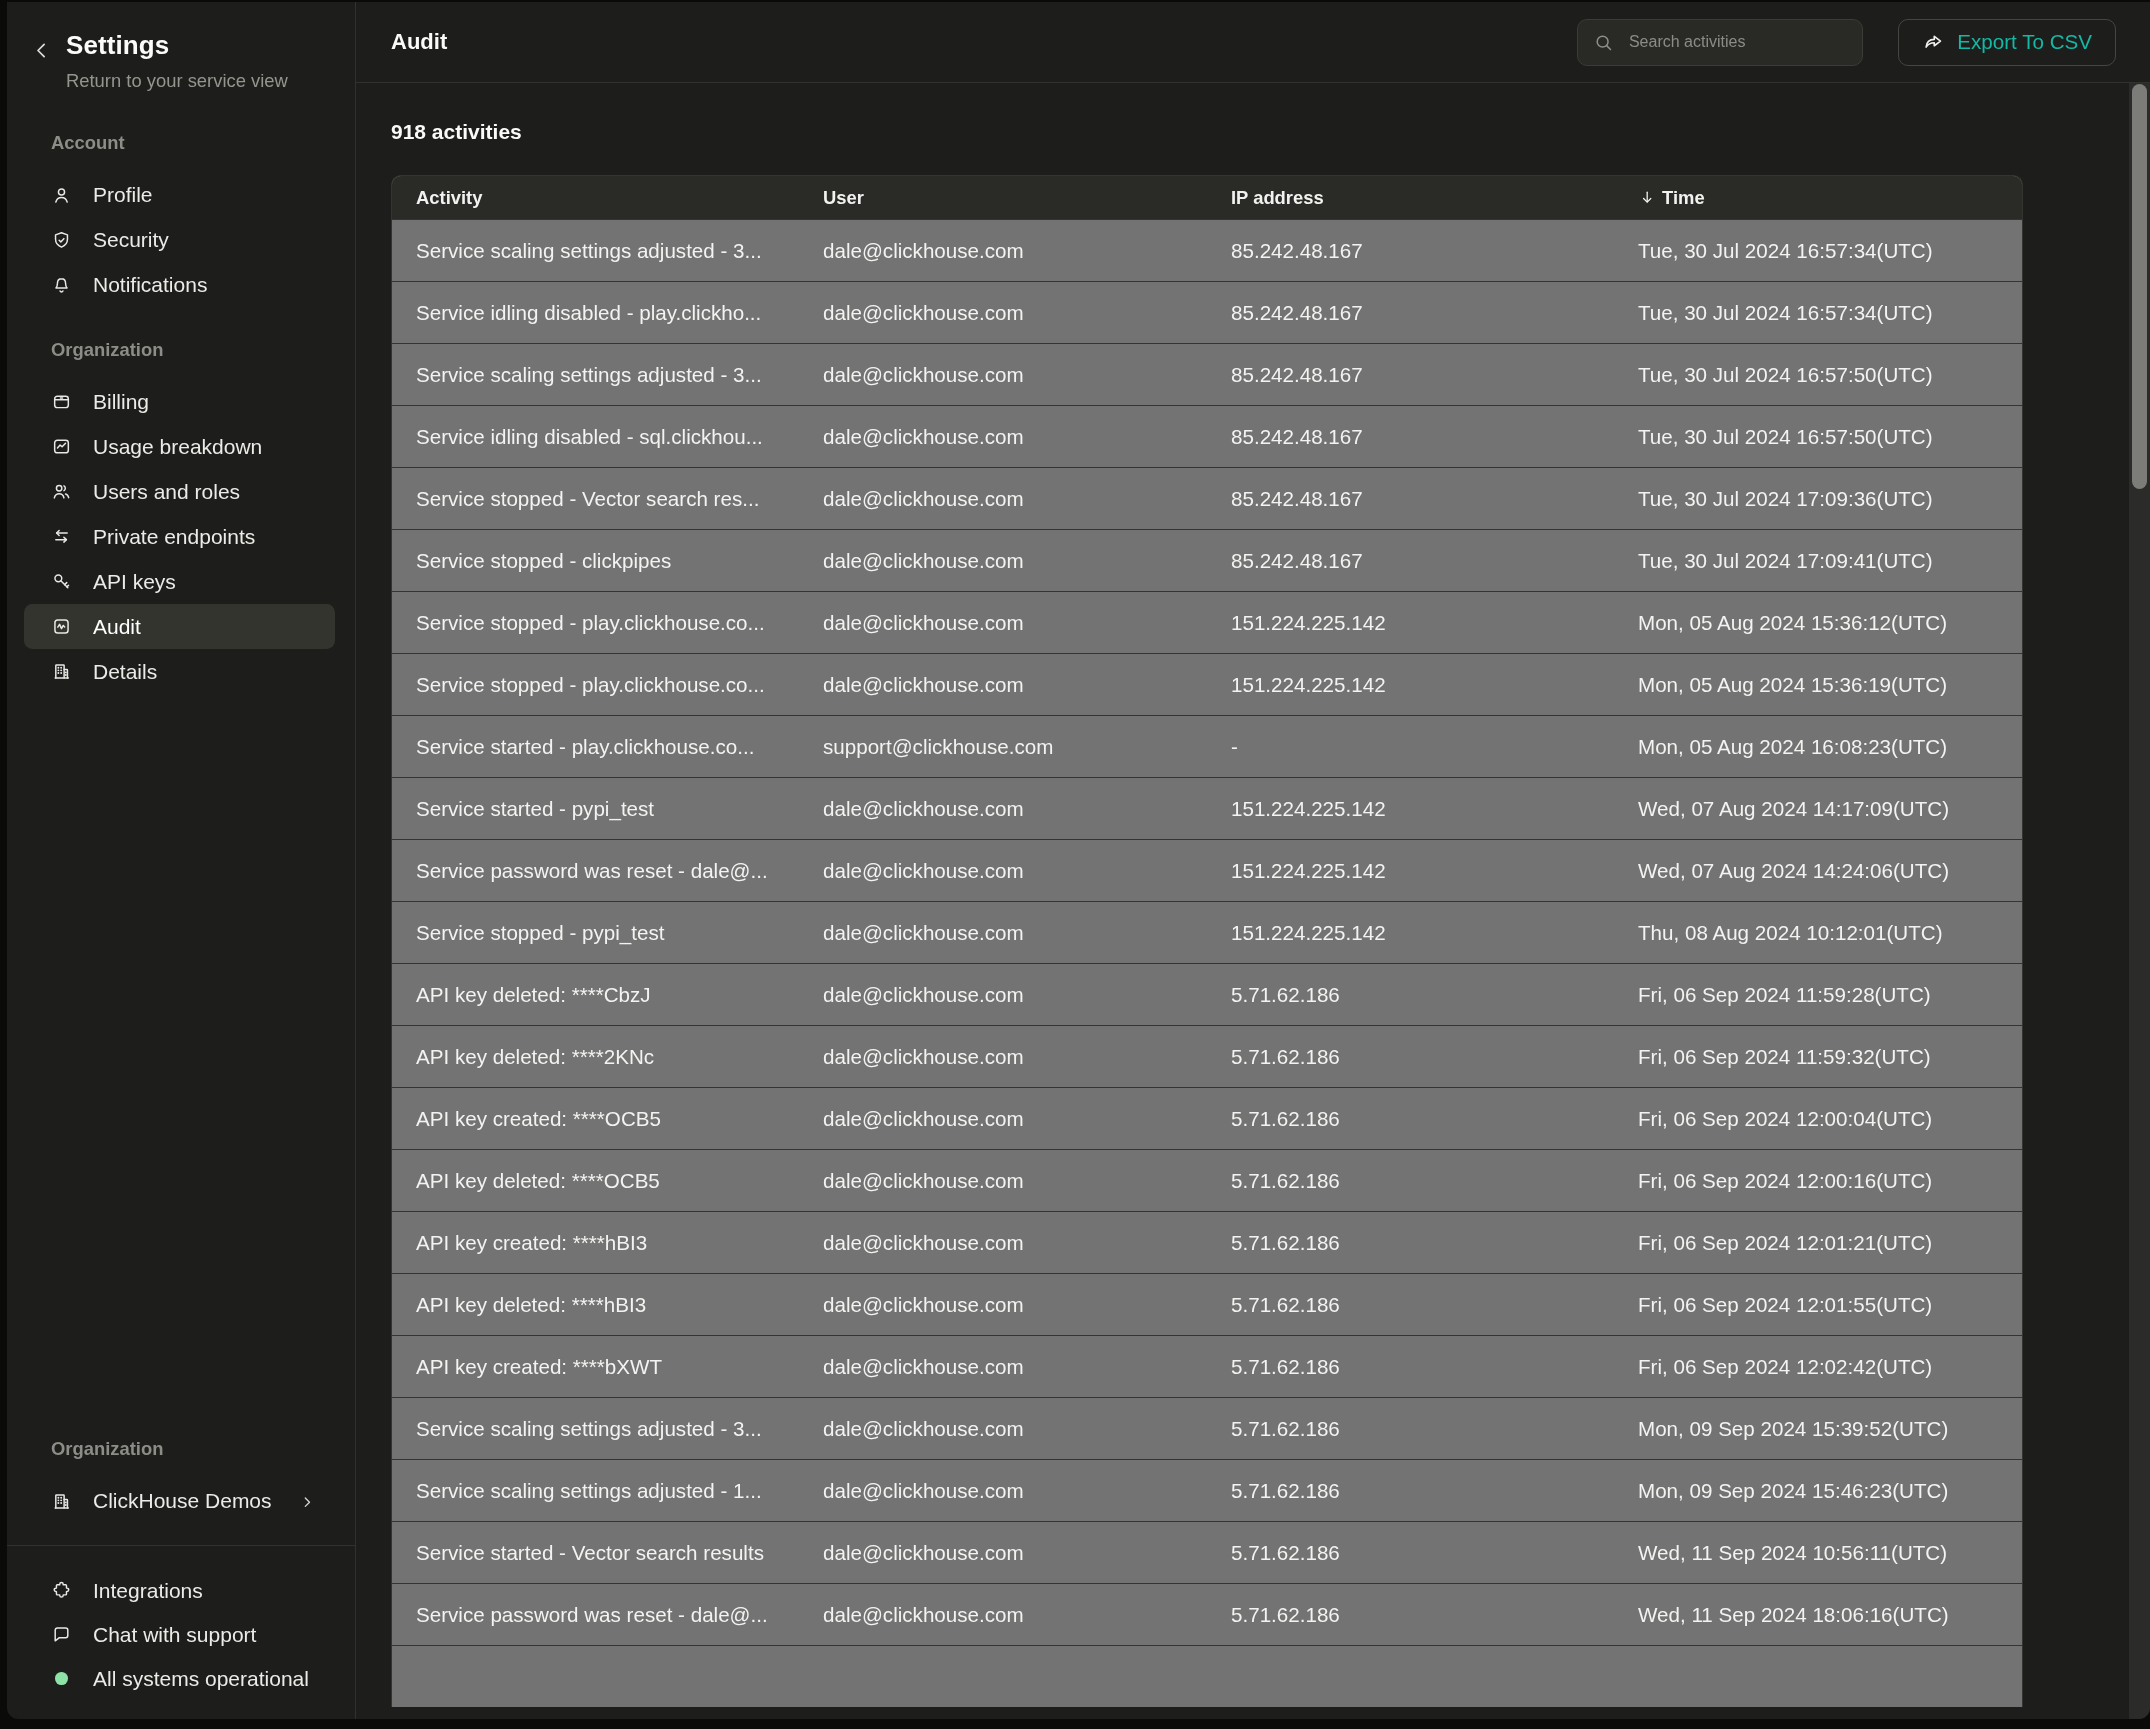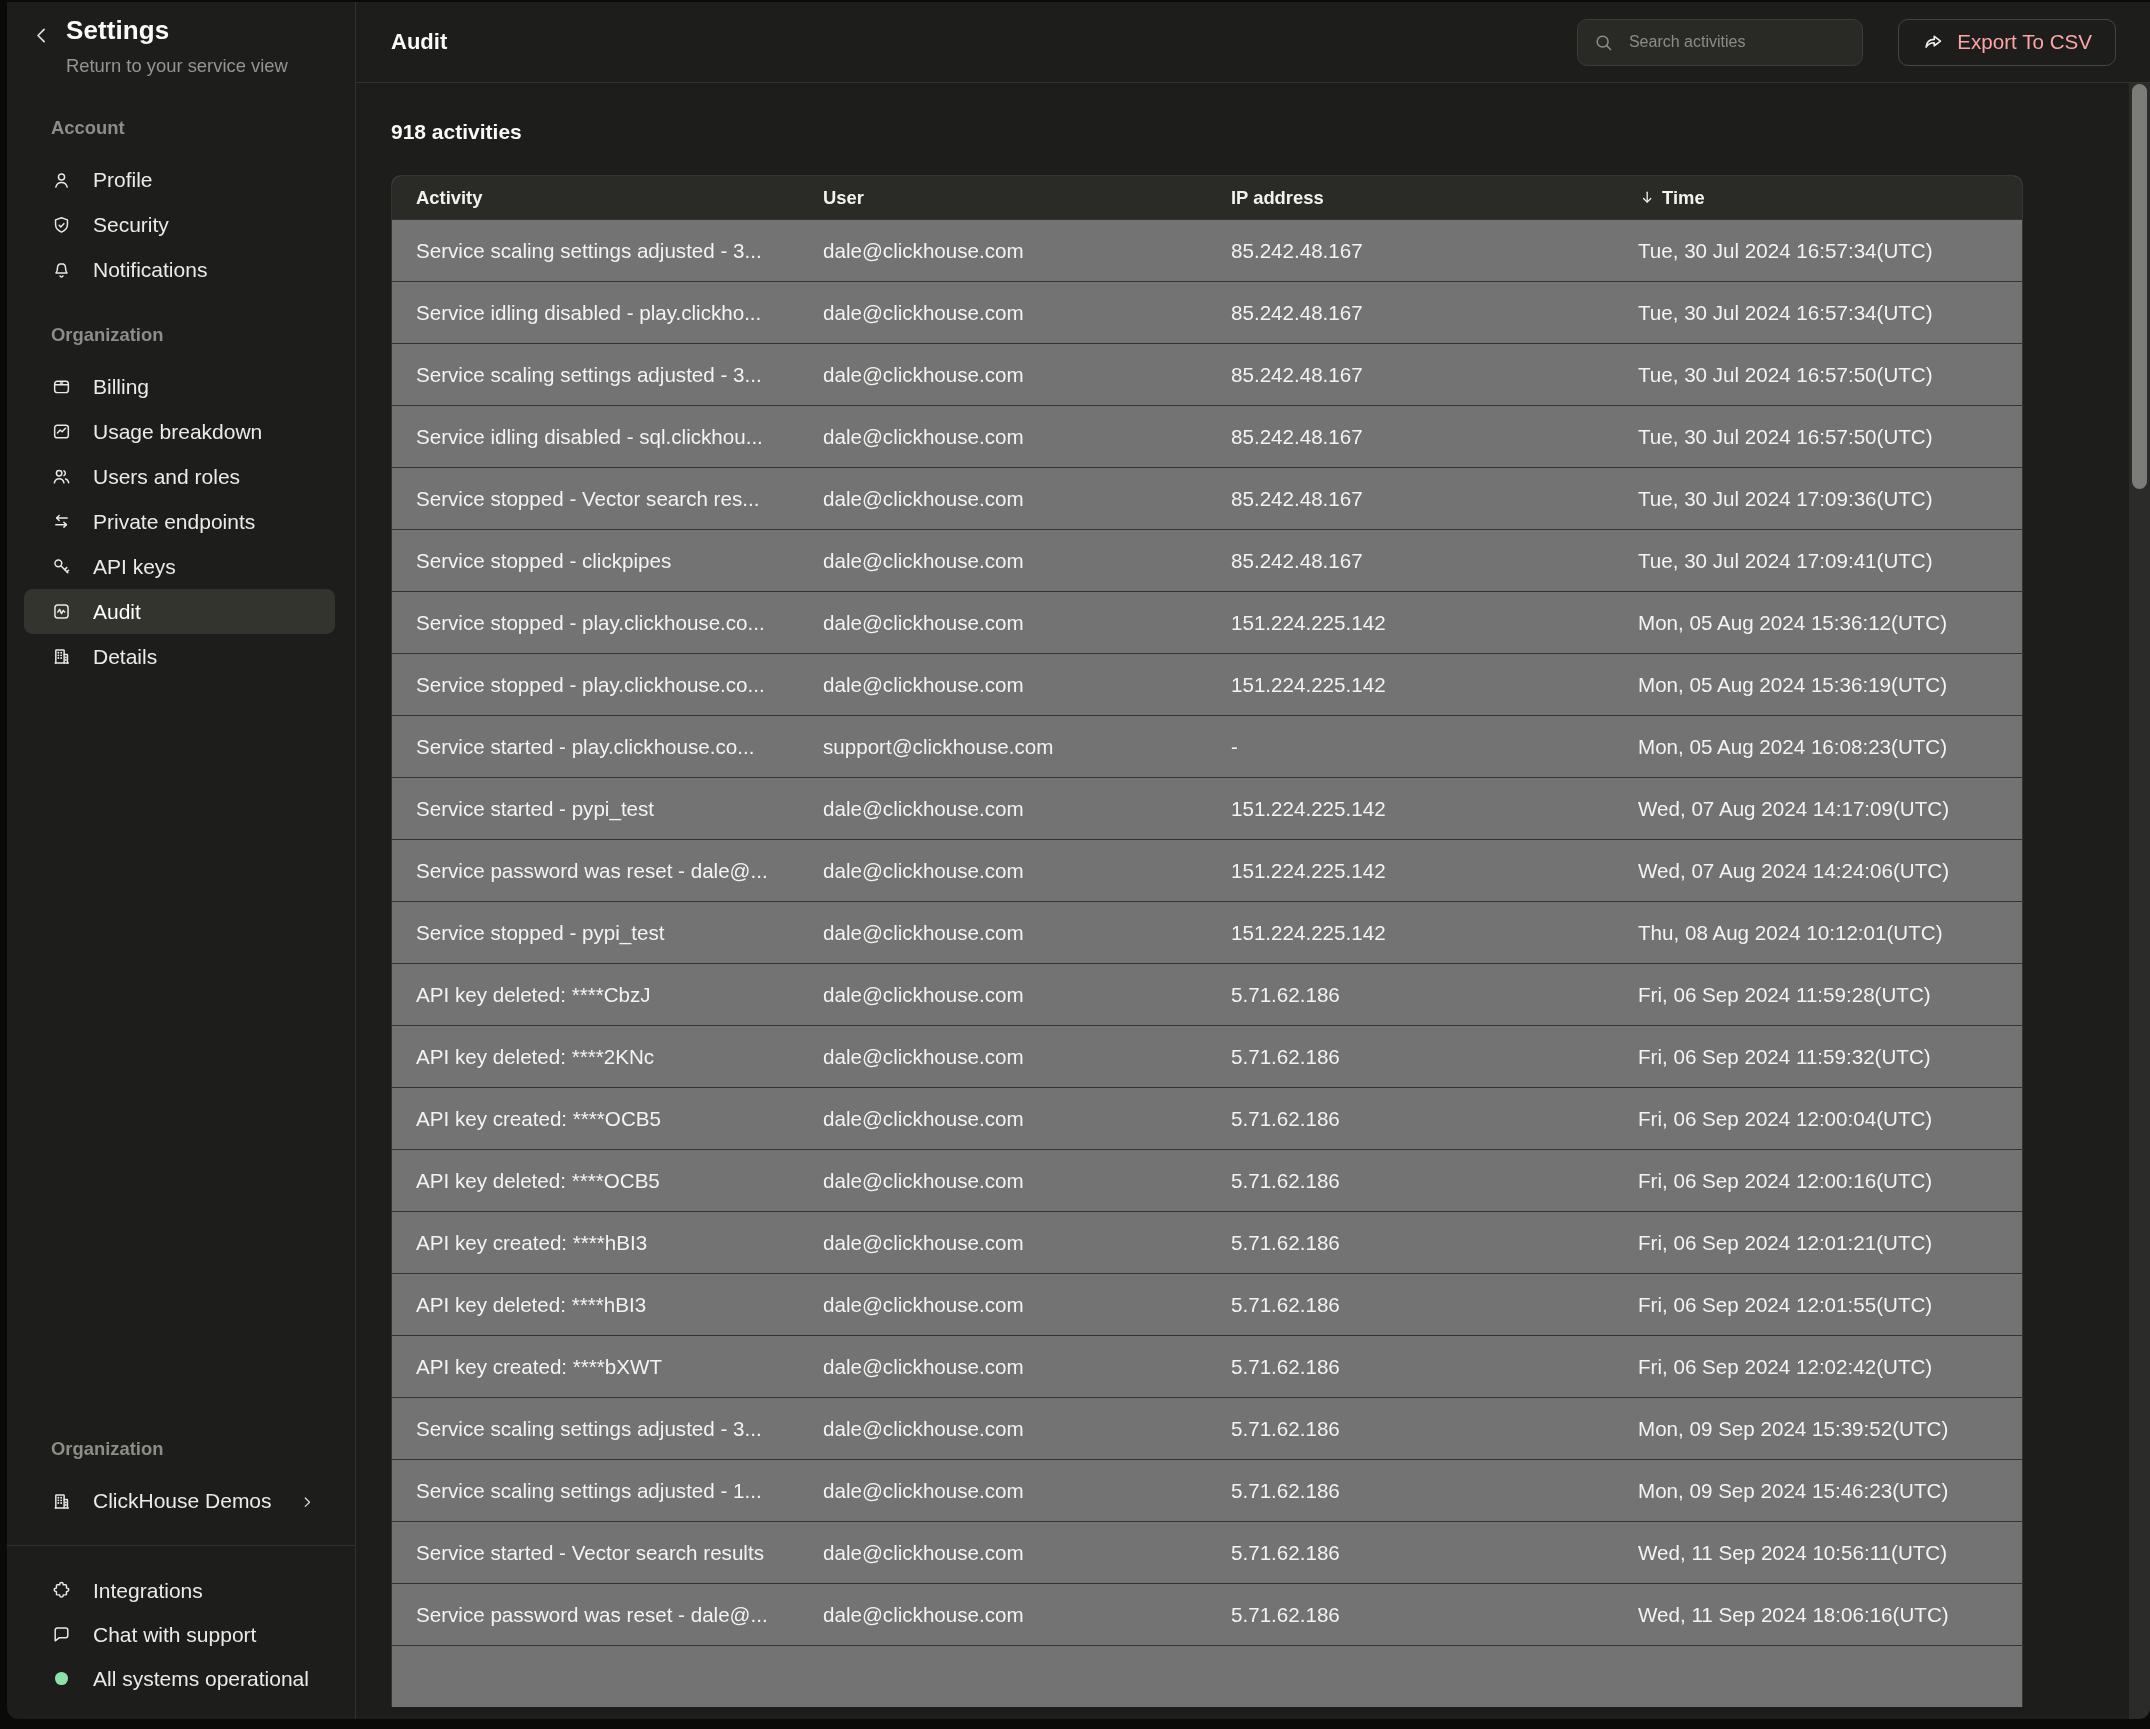--- a/index.html
+++ b/index.html
@@ -11,21 +11,21 @@
   .window{
     position:absolute;left:7px;top:2.1px;right:0;bottom:10px;
     background:#1d1d1b;display:flex;overflow:hidden;
     border-radius:0 0 11.3px 11.3px;
   }
   
   .sidebar{
     width:349px;flex:none;display:flex;flex-direction:column;
     border-right:1.4px solid #31312d;box-sizing:border-box;
   }
-  .side-head{display:flex;align-items:flex-start;gap:14px;padding:13px 17px 0 24px;}
+  .side-head{display:flex;align-items:flex-start;gap:14px;padding:28px 17px 0 24px;}
   .back{width:21px;height:21px;color:#dcdcd9;margin-top:10px;flex:none;cursor:pointer;}
   .side-title{font-size:26px;font-weight:700;color:#fbfbfa;letter-spacing:0.1px;}
   .side-sub{font-size:18.4px;color:#95958f;margin-top:9.2px;}
   #nav-sections{margin-top:40px;}
   .nav-section + .nav-section{margin-top:31px;}
   .section-label{font-size:18.4px;color:#8d8d88;font-weight:600;padding-left:44px;margin-bottom:18.4px;}
   .nav-item{
     display:flex;align-items:center;gap:21px;height:45px;
     margin:0 20px 0 17px;padding-left:27px;border-radius:8.5px;
     font-size:21px;color:#ebebe8;cursor:pointer;white-space:nowrap;
@@ -52,21 +52,21 @@
   }
   .searchbox .icon{width:21px;height:21px;color:#8f8f8a;flex:none;}
   .searchbox input{
     background:transparent;border:none;outline:none;width:100%;
     font-family:"Liberation Sans", sans-serif;font-size:16px;color:#ededea;
   }
   .searchbox input::placeholder{color:#8c8c87;}
   .export-btn{
     margin-left:35px;height:47px;box-sizing:border-box;border:1.4px solid #464641;border-radius:10px;
     background:transparent;display:flex;align-items:center;gap:12.8px;padding:0 23px;
-    font-size:20.6px;font-weight:500;color:#fca5a5;cursor:pointer;flex:none;white-space:nowrap;
+    font-size:20.6px;font-weight:500;color:#14b8a6;cursor:pointer;flex:none;white-space:nowrap;
   }
   .export-btn .icon{width:23px;height:23px;color:#f0f0ed;}
   .count{font-size:21px;font-weight:700;color:#fafaf8;margin:37px 0 0 35px;}
   .table{
     margin:31px 0 0 35px;width:1632px;box-sizing:border-box;
     border:1.4px solid #343430;border-bottom:none;border-radius:10px 10px 0 0;
     overflow:hidden;background:#737373;
   }
   .thead,.trow{display:grid;grid-template-columns:407px 408px 407px 1fr;align-items:center;}
   .thead{height:43px;background:#2a2a27;font-size:18.4px;font-weight:700;color:#f2f2f0;}

